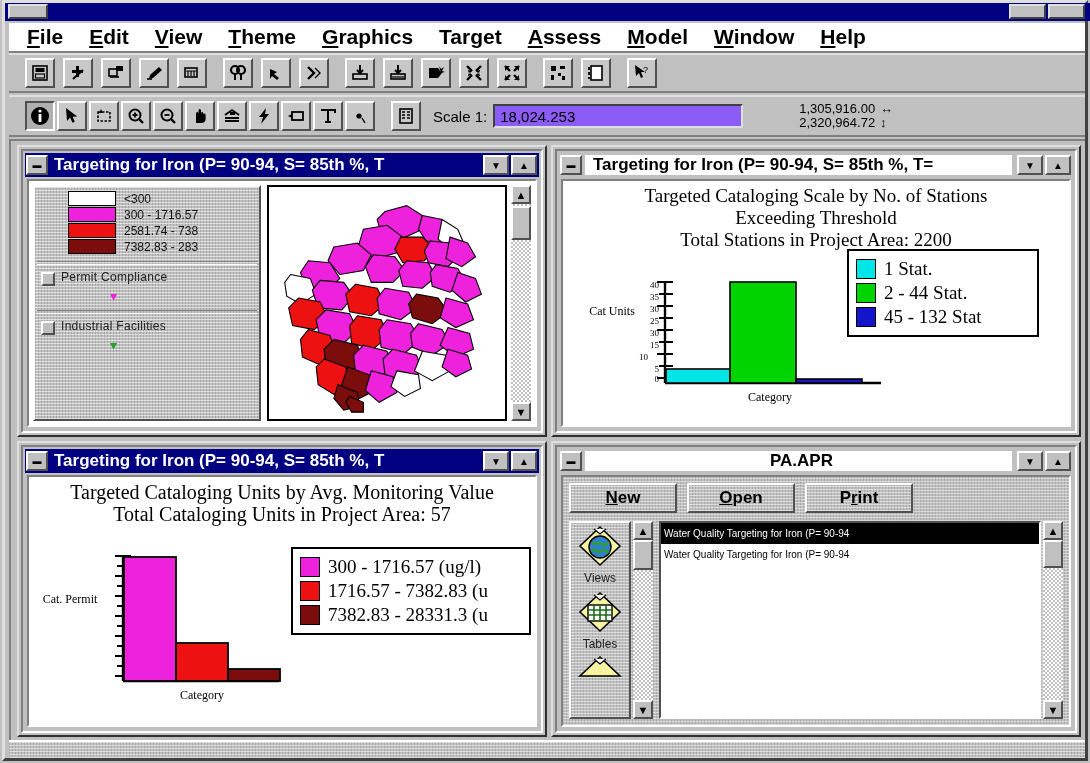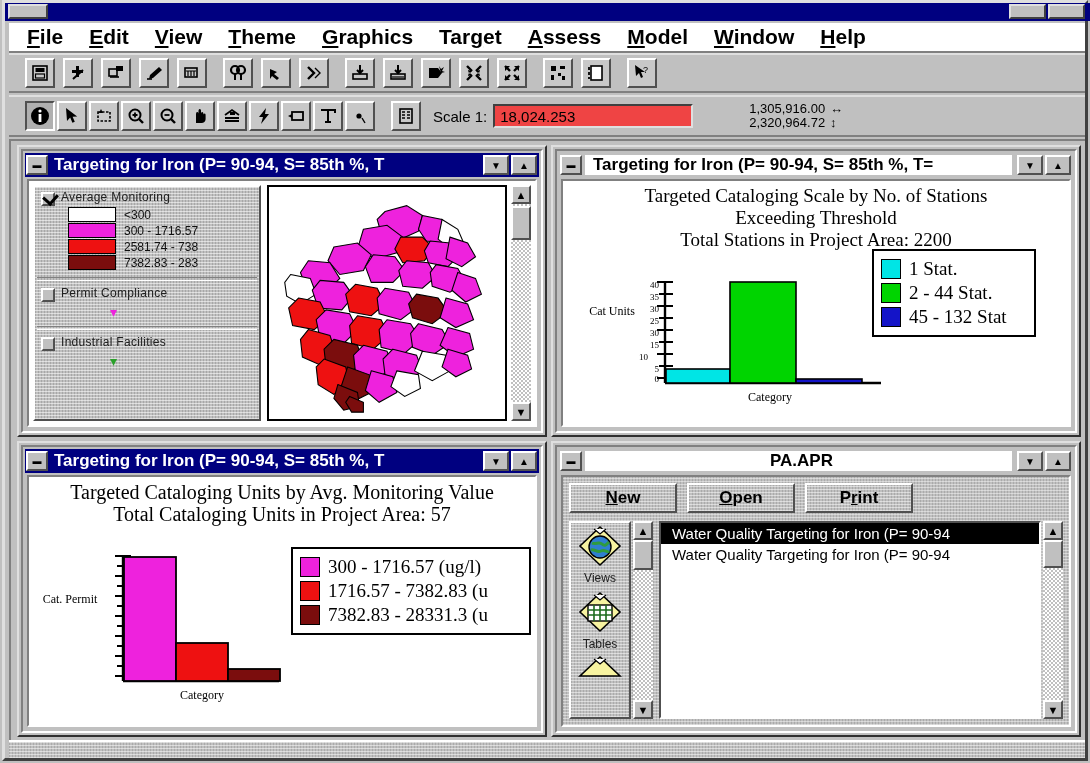--- a/index.html
+++ b/index.html
@@ -55,21 +55,21 @@
         display:flex;align-items:center;justify-content:center;}
   .tbtn.pressed{background:#b0b0b0;
         border-left:2px solid #505050;border-top:2px solid #505050;
         border-right:2px solid #fff;border-bottom:2px solid #fff;}
   .tbtn svg{display:block;}
   .gap{width:14px;height:1px;}
   .gap-sm{width:6px;height:1px;}
 
   .scale-label{font-size:15px;color:#000;margin:0 6px 0 10px;white-space:nowrap;
                font-family:"Liberation Sans",sans-serif;}
-  .scale-box{width:200px;height:24px;background:#ef4444;
+  .scale-box{width:250px;height:24px;background:#8b5cf6;
              border-left:2px solid #404040;border-top:2px solid #404040;
              border-right:2px solid #dfdfdf;border-bottom:2px solid #dfdfdf;
              box-sizing:border-box;font-size:15px;color:#000;padding:2px 0 0 5px;
              font-family:"Liberation Sans",sans-serif;}
   .coords{margin-left:56px;font-size:13px;color:#000;line-height:14px;
           white-space:nowrap;font-family:"Liberation Sans",sans-serif;}
   .coords .arrow{font-size:13px;padding-left:5px;}
 
   
   .mdi{position:absolute;left:4px;top:136px;width:1076px;height:605px;
@@ -180,21 +180,21 @@
              box-sizing:border-box;overflow:hidden;text-align:center;
              background-image:
                repeating-linear-gradient(0deg,rgba(255,255,255,.5) 0 1px,transparent 1px 3px),
                repeating-linear-gradient(90deg,rgba(120,120,120,.3) 0 1px,transparent 1px 3px);}
   .prj-ico-lbl{font-size:12px;color:#202020;margin-top:-2px;margin-bottom:4px;
                font-family:"Liberation Sans",sans-serif;}
   .prj-list{position:absolute;left:96px;top:44px;right:28px;bottom:6px;background:#fff;
             border-left:2px solid #505050;border-top:2px solid #505050;
             border-right:2px solid #fff;border-bottom:2px solid #fff;
             box-sizing:border-box;overflow:hidden;}
-  .prj-item{font-size:15px;color:#000;padding:1px 11px;white-space:nowrap;
+  .prj-item{font-size:10px;color:#000;padding:1px 3px;white-space:nowrap;
             font-family:"Liberation Sans",sans-serif;line-height:19px;}
   .prj-item.sel{background:#000;color:#fff;}
 
   .status{position:absolute;left:4px;bottom:0px;width:1076px;height:18px;
           background:#c0c0c0;box-sizing:border-box;
           border-top:2px solid #fff;
           background-image:
             repeating-linear-gradient(0deg,rgba(255,255,255,.5) 0 1px,transparent 1px 3px),
             repeating-linear-gradient(90deg,rgba(120,120,120,.3) 0 1px,transparent 1px 3px);}
 </style>
@@ -436,24 +436,20 @@
         <div class="win-tb active">
           <div class="sysbtn" style="font-size:9px;">▬</div>
           <div class="win-title active">Targeting for Iron (P= 90-94, S= 85th %, T</div>
           <div class="win-ctl" style="font-size:10px;">▼</div>
           <div class="win-ctl" style="font-size:10px;margin-right:2px;">▲</div>
         </div>
         <div class="win-body">
 
           <div class="legend-panel">
             <div class="theme">
-              <div class="theme-hdr">
-                <div class="chk on"></div>
-                <div class="theme-name">Average Monitoring</div>
-              </div>
               <div class="legrow">
                 <div class="swatch" style="background:#ffffff"></div>
                 <div class="legtxt">&lt;300</div>
               </div>
               <div class="legrow">
                 <div class="swatch" style="background:#ee22dd"></div>
                 <div class="legtxt">300 - 1716.57</div>
               </div>
               <div class="legrow">
                 <div class="swatch" style="background:#ee1111"></div>
@@ -587,21 +583,21 @@
 
               <line x1="84" y1="104" x2="300" y2="104" stroke="#000" stroke-width="2.4"></line>
 
               <rect x="85" y="90" width="64" height="14" fill="#00e5e5" stroke="#000" stroke-width="1.6"></rect>
               <rect x="149" y="3" width="66" height="101" fill="#00d400" stroke="#000" stroke-width="1.6"></rect>
               <rect x="215" y="100" width="66" height="4" fill="#1414c8" stroke="#000" stroke-width="1.6"></rect>
             </svg>
             <div class="axis-label" style="position:absolute;left:84px;top:108px;width:210px;">Category</div>
           </div>
 
-          <div class="chart-legend" style="left:309px;top:68px;width:164px;">
+          <div class="chart-legend" style="left:284px;top:68px;width:192px;">
             <div class="cl-row">
               <div class="cl-sw" style="background:#00e5e5"></div>
               <div class="cl-tx">1 Stat.</div>
             </div>
             <div class="cl-row">
               <div class="cl-sw" style="background:#00d400"></div>
               <div class="cl-tx">2 - 44 Stat.</div>
             </div>
             <div class="cl-row">
               <div class="cl-sw" style="background:#1414c8"></div>

